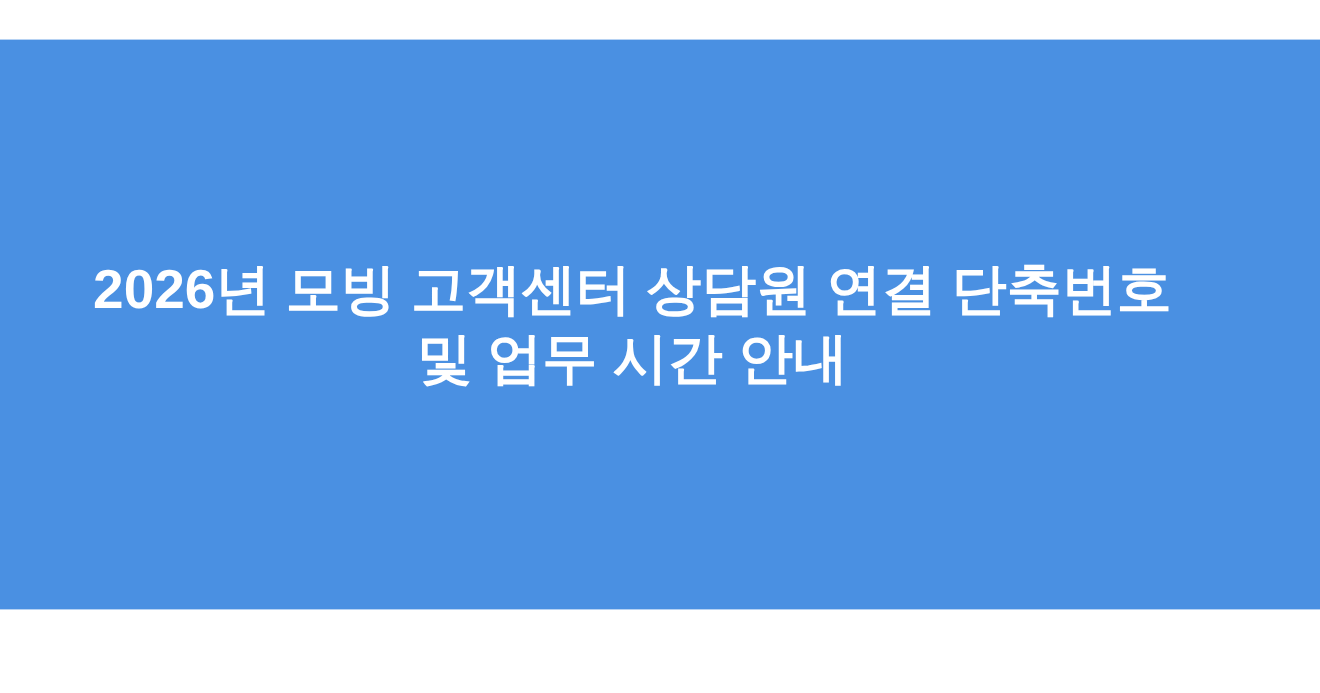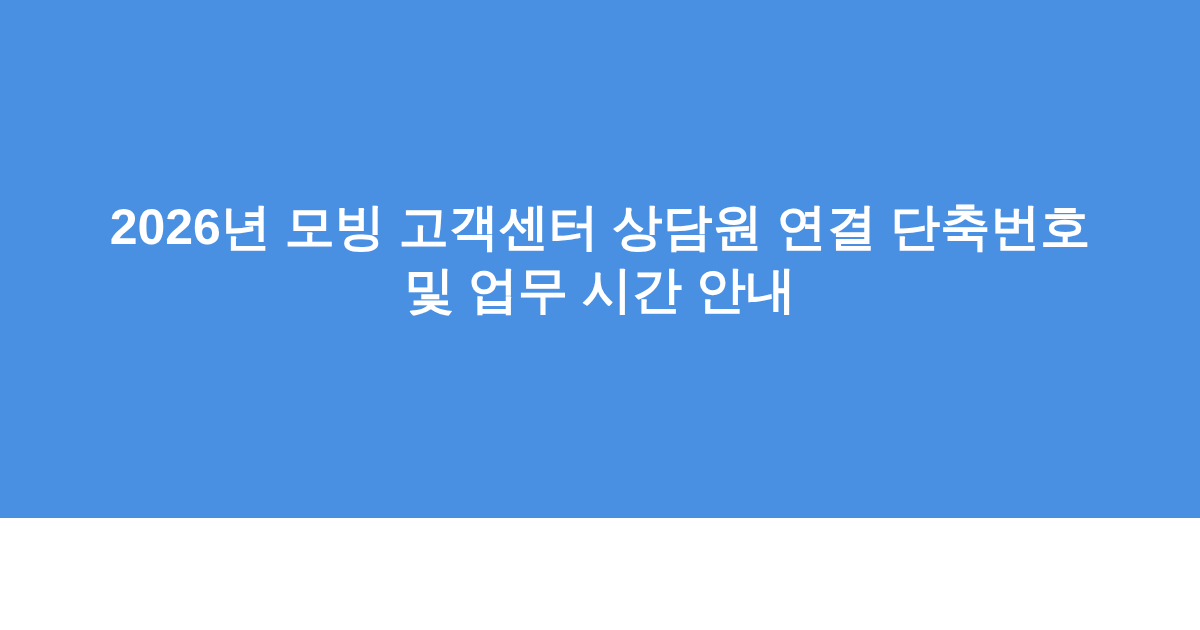--- a/index.html
+++ b/index.html
@@ -16,22 +16,23 @@
   }
 
   
   .og-card {
     box-sizing: border-box;
     width: 1200px;
     height: 518px;
     background-color: #4a90e2;
     display: flex;
     align-items: center;
-    justify-content: center;
+    justify-content: flex-start;
     padding: 0 70px;
+    margin-top: 36px;
   }
 
   .og-card__inner {
     width: 100%;
     max-width: 1010px;
     display: block;
   }
 
   
   .og-title {

